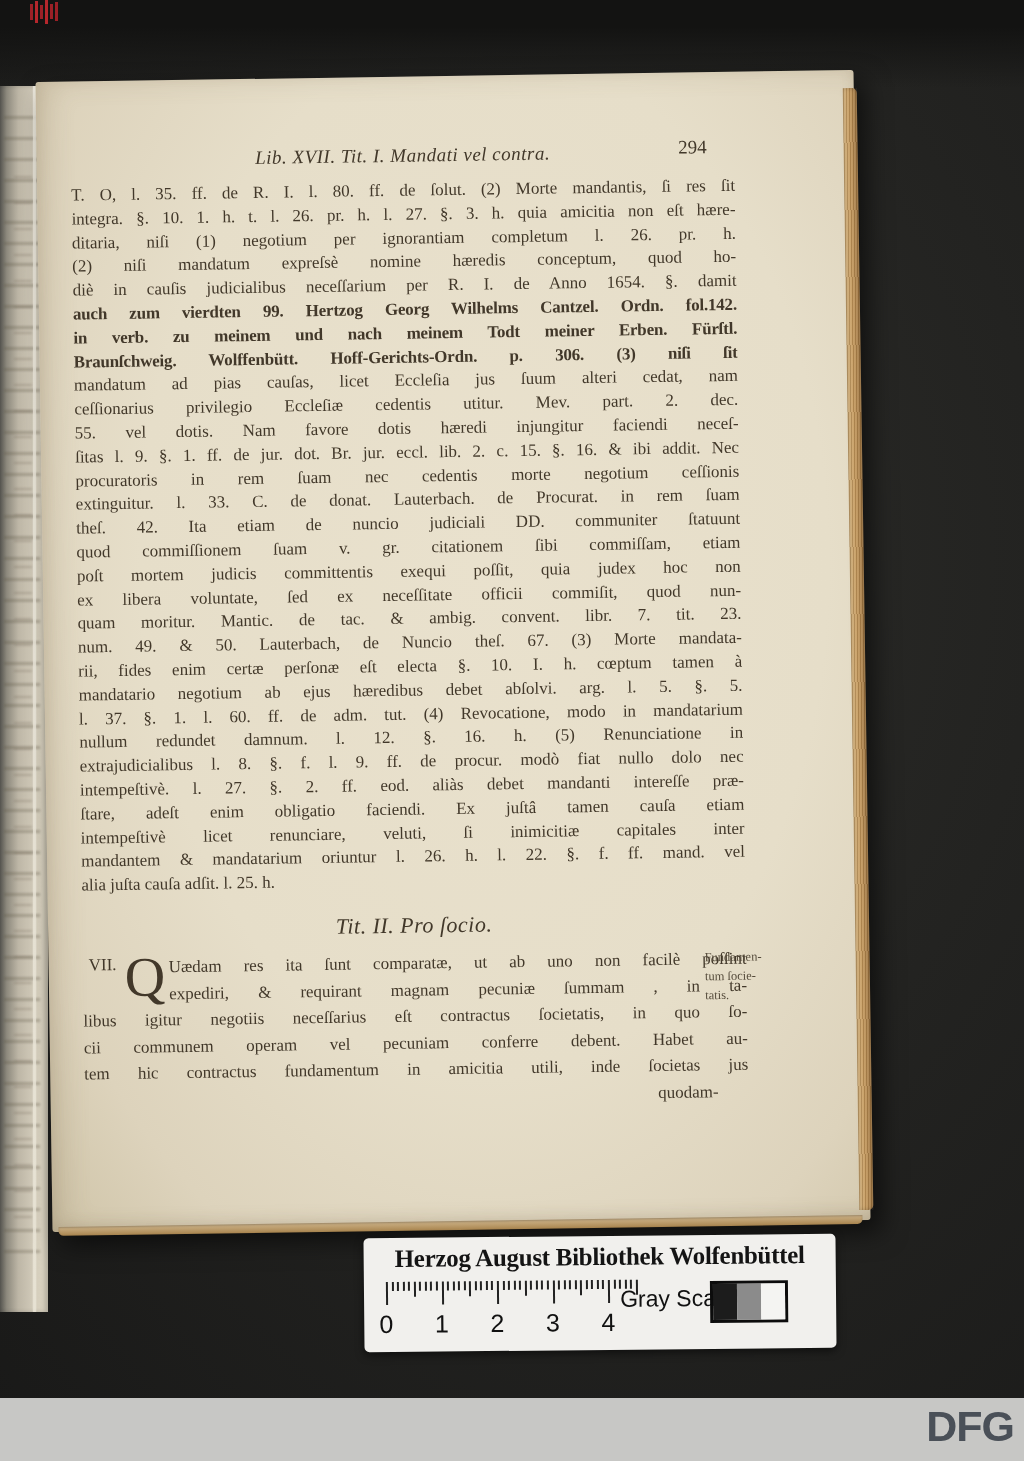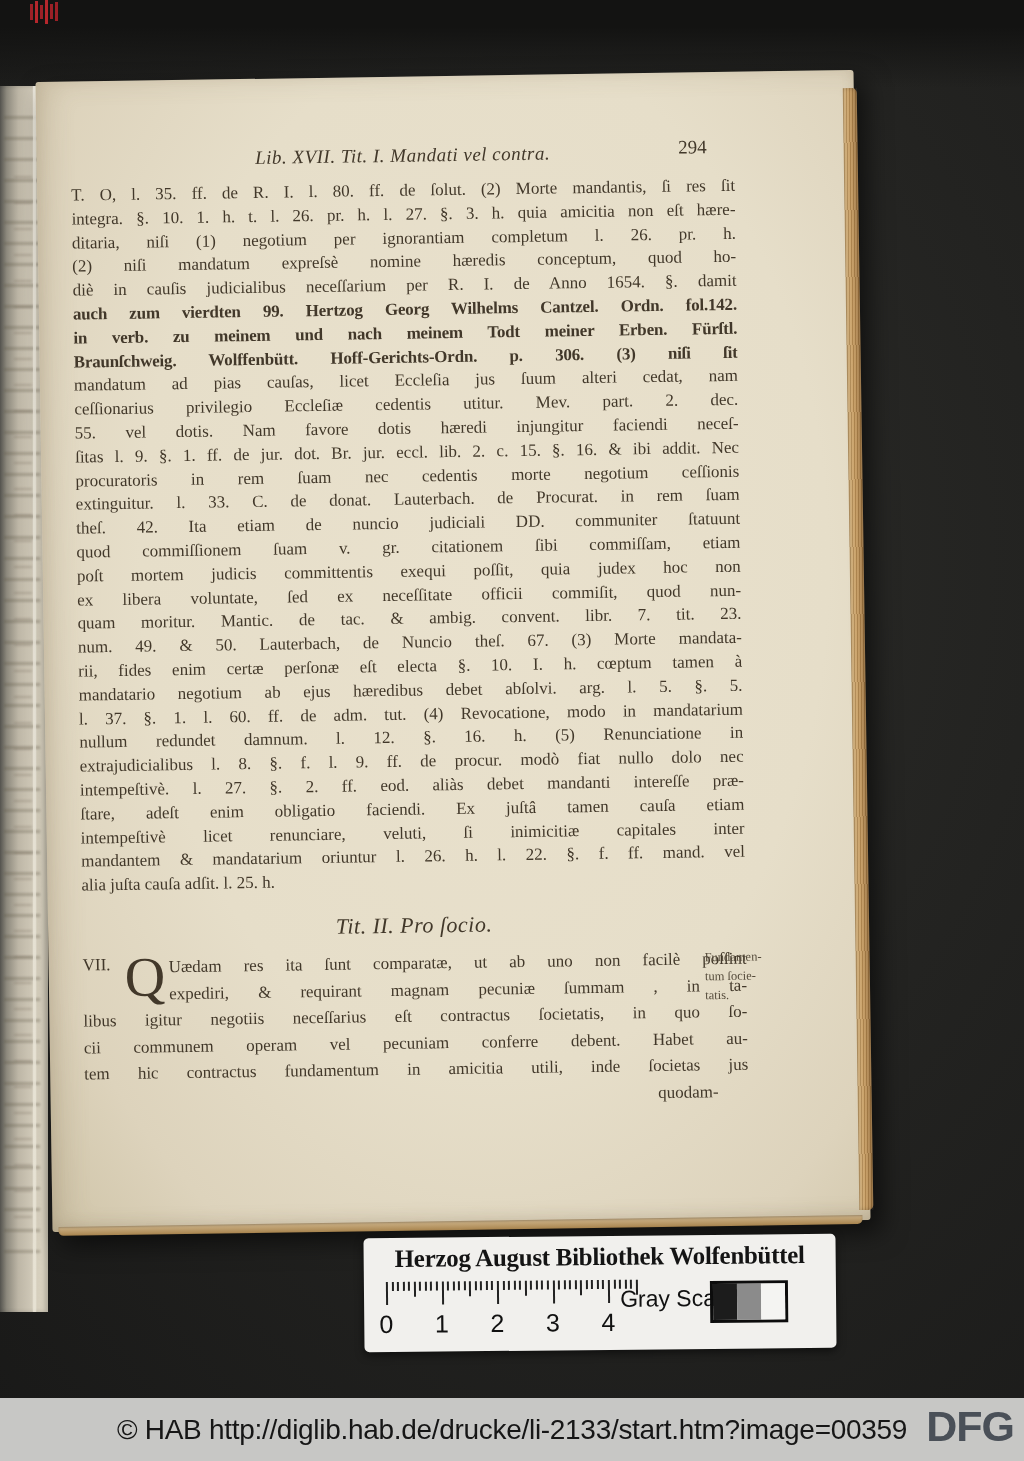--- a/index.html
+++ b/index.html
@@ -40,21 +40,21 @@
     font-style:italic;font-size:19px;letter-spacing:.5px;}
   .folio{position:absolute;top:64px;right:28px;font-size:19px;font-style:normal;}
   .body-lines{position:absolute;top:102px;left:0;width:664px;}
   .bline{width:664px;height:23.8px;line-height:23.8px;font-size:17px;
     text-align:justify;text-align-last:justify;overflow:hidden;white-space:normal;}
   .bline.frak{font-weight:bold;letter-spacing:-0.2px;}
   .bline.short{text-align-last:left;}
   .sec-heading{position:absolute;top:836px;left:0;width:664px;text-align:center;
     font-style:italic;font-size:22px;letter-spacing:.5px;}
   .para{position:absolute;top:874px;left:0;width:664px;}
-  .para-number{position:absolute;left:0;top:0;font-size:17px;}
+  .para-number{position:absolute;left:6px;top:0;font-size:17px;}
   .dropcap{position:absolute;left:42px;top:-6px;font-size:56px;line-height:56px;}
   .pline{width:664px;height:26.5px;line-height:26.5px;font-size:17px;
     text-align:justify;text-align-last:justify;overflow:hidden;}
   .pline.indent{margin-left:86px;width:578px;}
   .catchword{width:634px;text-align:right;font-size:17px;height:26.5px;line-height:26.5px;}
   .margin-note{position:absolute;left:622px;top:876px;width:76px;font-size:12.5px;line-height:19px;color:#564c3c;}
   
   .regmark{position:absolute;}
   .regmark.top{left:30px;top:0;}
   
@@ -222,15 +222,14 @@
   <div class="grayscale-label">Gray Scale</div>
   <div class="grayscale-patches" id="gray-patches">
       <div class="patch" style="background: rgb(28, 28, 28);"></div>
       <div class="patch" style="background: rgb(139, 139, 139);"></div>
       <div class="patch" style="background: rgb(244, 244, 242);"></div>
     </div>
 </div>
 
 <div class="footer">
 
-  <div class="copyright">© HAB http://diglib.hab.de/drucke/li-2133/start.htm?image=00359</div>
   <div class="dfg">DFG</div>
 </div>
 
 </body></html>

